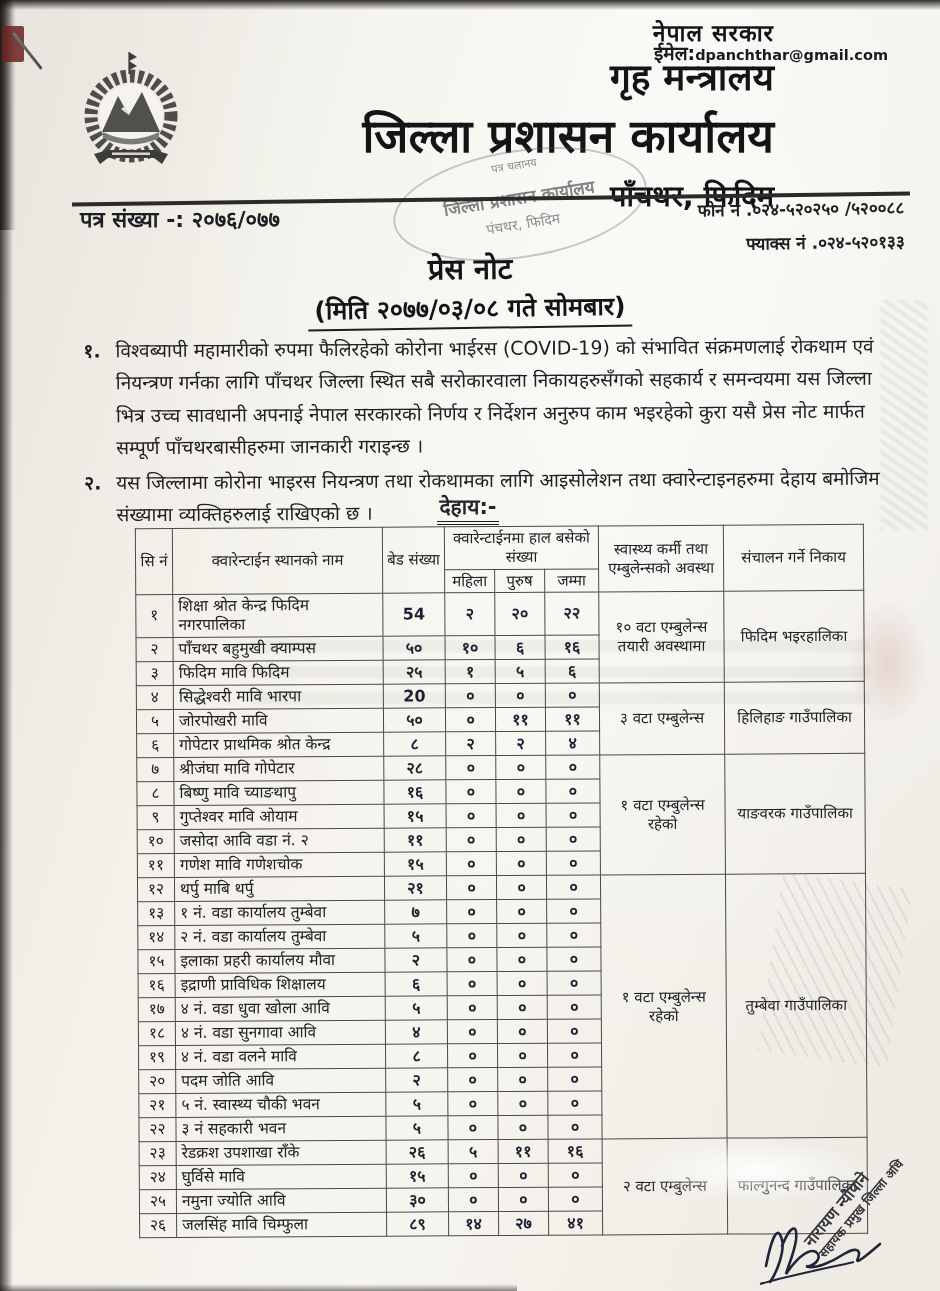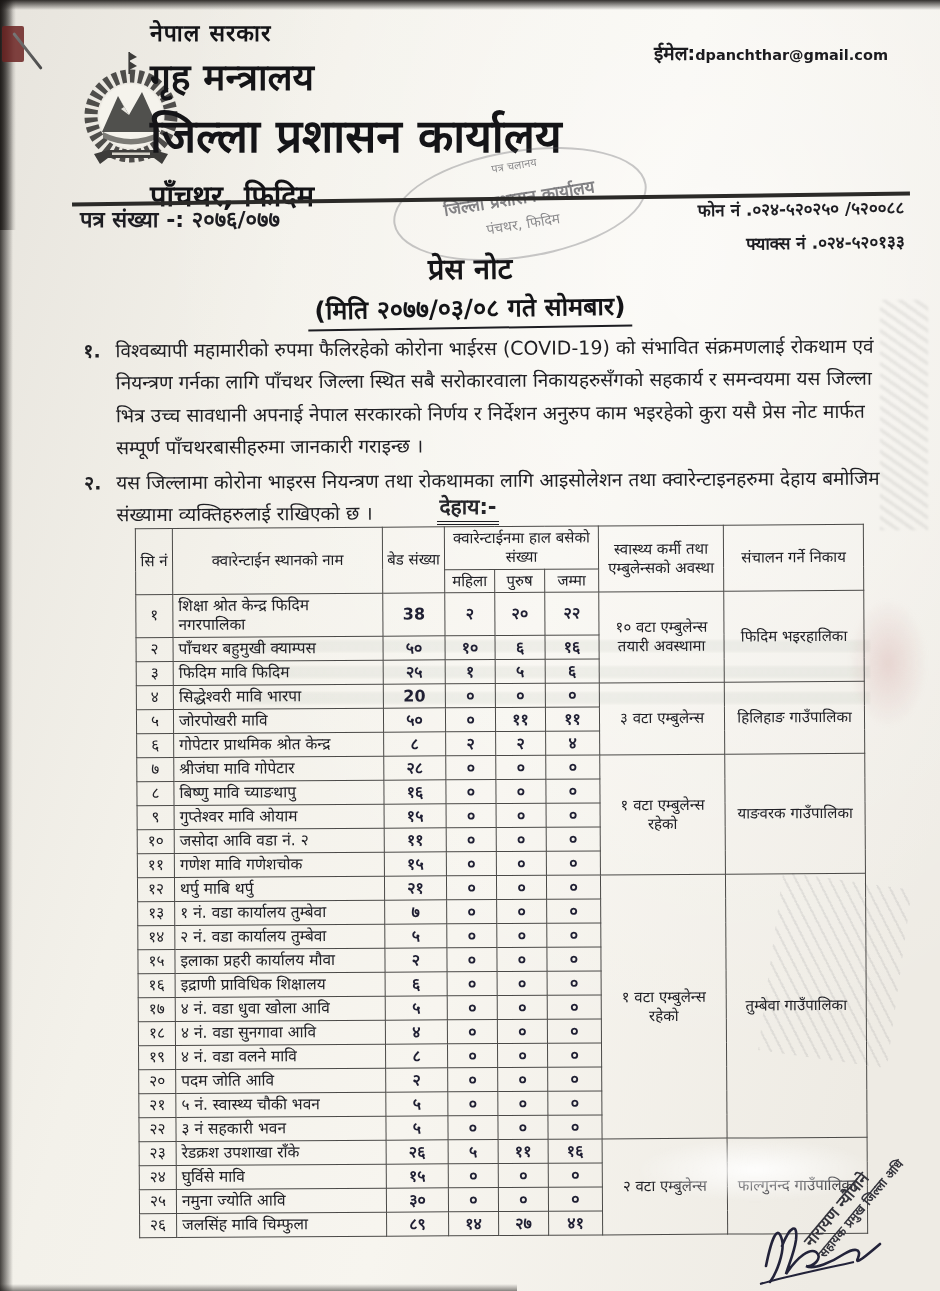--- a/index.html
+++ b/index.html
@@ -11,21 +11,21 @@
     color:#26262b;}
   .abs{position:absolute;}
   
   .edge-top{left:0;top:0;width:100%;height:10px;background:linear-gradient(to bottom,rgba(24,21,19,.88),rgba(24,21,19,0));}
   .edge-left{left:0;top:0;width:13px;height:100%;background:linear-gradient(to right,rgba(24,21,19,.8),rgba(24,21,19,0));}
   .edge-left-top{left:0;top:0;width:16px;height:230px;background:linear-gradient(to right,rgba(20,17,15,.75),rgba(20,17,15,0));}
   .edge-bottom{left:0;bottom:0;width:55%;height:7px;background:linear-gradient(to top,rgba(24,21,19,.5),rgba(24,21,19,0));}
   .maroon-tab{left:2px;top:26px;width:22px;height:36px;background:#6b2322;opacity:.85;border-radius:2px;}
   .staple{left:26px;top:28px;width:3px;height:46px;background:linear-gradient(#777,#4a4a4a);transform:rotate(-38deg);border-radius:2px;}
   
-  .hdr{left:150px;top:0;width:640px;text-align:left;font-weight:700;color:#141417;}
+  .hdr{left:134px;top:0;width:640px;text-align:right;font-weight:700;color:#141417;}
   .hdr .gov{margin-top:16px;font-size:23px;letter-spacing:1px;}
   .hdr .ministry{margin-top:2px;font-size:37px;}
   .hdr .office{margin-top:2px;font-size:46px;white-space:nowrap;}
   .hdr .place{margin-top:10px;font-size:29px;}
   .contact{right:52px;top:38px;text-align:right;font-weight:700;font-size:14.5px;color:#1b1b1f;line-height:30px;}
   .contact .lab{font-size:19px;}
   .rule{left:72px;top:197px;width:838px;height:3.5px;background:#2b2a28;transform:rotate(-.75deg);}
   .meta-left{left:80px;top:203px;font-size:22px;font-weight:700;color:#1d1d22;line-height:33px;}
   .meta-right{right:36px;top:192px;text-align:right;font-size:17px;font-weight:700;color:#1d1d22;line-height:34px;transform:rotate(-.8deg);}
   .press-title{left:0;top:248px;width:940px;text-align:center;font-size:29px;font-weight:700;color:#141417;transform:rotate(-.6deg);}
@@ -170,21 +170,21 @@
       <tr>
         <th>महिला</th>
         <th>पुरुष</th>
         <th>जम्मा</th>
       </tr>
     </thead>
     <tbody>
         <tr>
           <td class="num">१</td>
           <td class="name">शिक्षा श्रोत केन्द्र फिदिम नगरपालिका</td>
-          <td class="num hw">38</td>
+          <td class="num hw">54</td>
           <td class="num hw">२</td>
           <td class="num hw">२०</td>
           <td class="num hw">२२</td>
           <td class="merged" rowspan="3">१० वटा एम्बुलेन्स तयारी अवस्थामा</td>
           <td class="merged" rowspan="3">फिदिम भइरहालिका</td>
         </tr>
         <tr>
           <td class="num">२</td>
           <td class="name">पाँचथर बहुमुखी क्याम्पस</td>
           <td class="num hw">५०</td>

